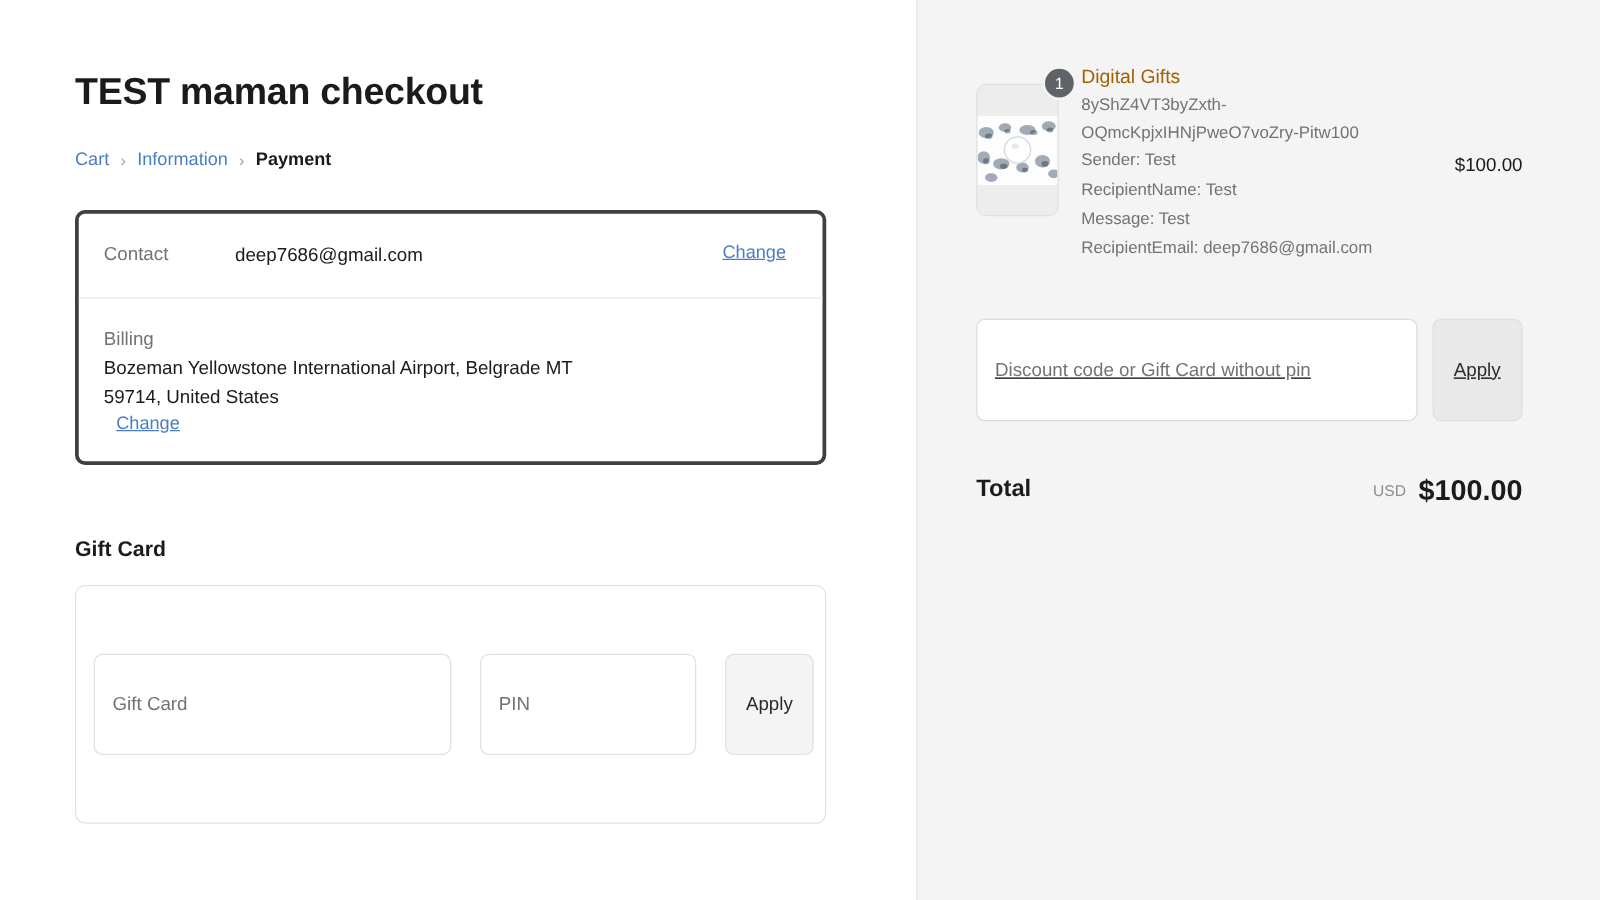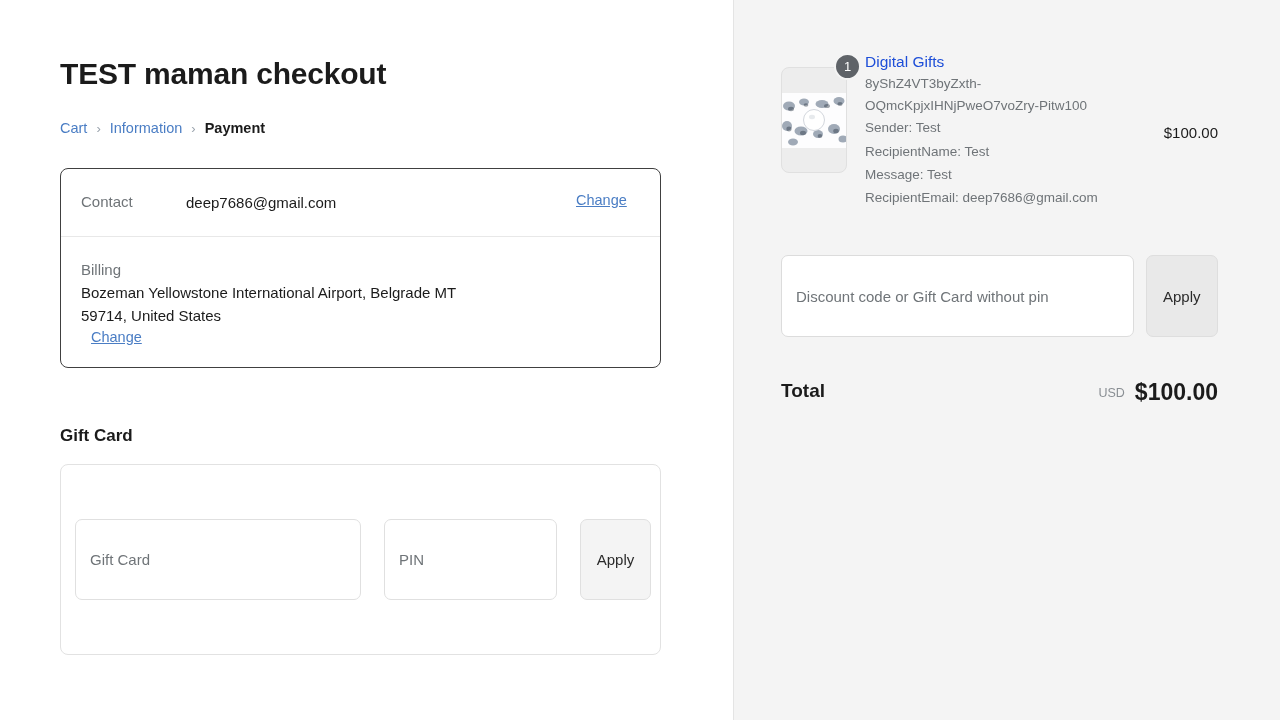--- a/index.html
+++ b/index.html
@@ -25,21 +25,21 @@
   .breadcrumb {
     margin-top: 28px; display: flex; align-items: center;
     font-size: 14.5px; gap: 9px;
   }
   .crumb-link { color: #4a7dc4; text-decoration: none; }
   .crumb-sep { color: #9aa3ad; font-size: 13px; }
   .crumb-current { color: #1b1b1b; font-weight: 700; }
 
   .info-card {
     margin-top: 32px; width: 601px;
-    border: 1px solid #404040; border-radius: 8px;
+    border: 3px solid #404040; border-radius: 8px;
     background: #fff;
   }
   .info-row { display: flex; align-items: flex-start; padding: 22px 20px; }
   .info-row + .info-row { border-top: 1px solid #e8e8e8; flex-direction: column; }
   .info-label {
     width: 105px; flex: none;
     font-size: 15px; color: #6f7478; line-height: 1.45;
   }
   .info-value {
     flex: 1; font-size: 15px; color: #1b1b1b;
@@ -98,32 +98,32 @@
     border: 1px solid #d3d7dd; border-radius: 50%; background: rgba(255,255,255,.75);
   }
   .qty-badge {
     position: absolute; top: -14px; right: -14px;
     width: 27px; height: 27px; border-radius: 50%;
     background: #5f6368; color: #fff;
     font-size: 13px; display: flex; align-items: center; justify-content: center;
     border: 2px solid #f4f4f4;
   }
   .item-body { flex: 1; padding-left: 18px; padding-top: 2px; }
-  .item-title { font-size: 15.5px; color: #1d4ed8; line-height: 1.5; }
+  .item-title { font-size: 15.5px; color: #a16207; line-height: 1.5; }
   .item-variant {
     font-size: 13.5px; color: #6f7478; line-height: 1.6;
     max-width: 272px; word-break: break-word;
   }
   .item-prop { font-size: 13.5px; color: #6f7478; line-height: 1.72; }
   .item-price {
     flex: none; font-size: 15px; color: #1b1b1b;
     padding-top: 76px; white-space: nowrap;
   }
 
-  .discount-row { display: flex; gap: 12px; margin-top: 46px; }
+  .discount-row { display: flex; gap: 12px; margin-top: 46px; text-decoration: underline; }
   .discount-input {
     width: 355px; height: 82px;
     border: 1px solid #dcdcdc; border-radius: 7px; background: #fff;
     display: flex; align-items: center; padding: 0 14px;
   }
   .discount-input .ph { color: #6f7478; font-size: 15px; }
   .btn-apply-discount {
     width: 73px; height: 82px;
     border: 1px solid #dedede; border-radius: 7px;
     background: #e9e9e9; color: #2b2b2b; font-size: 15px;

